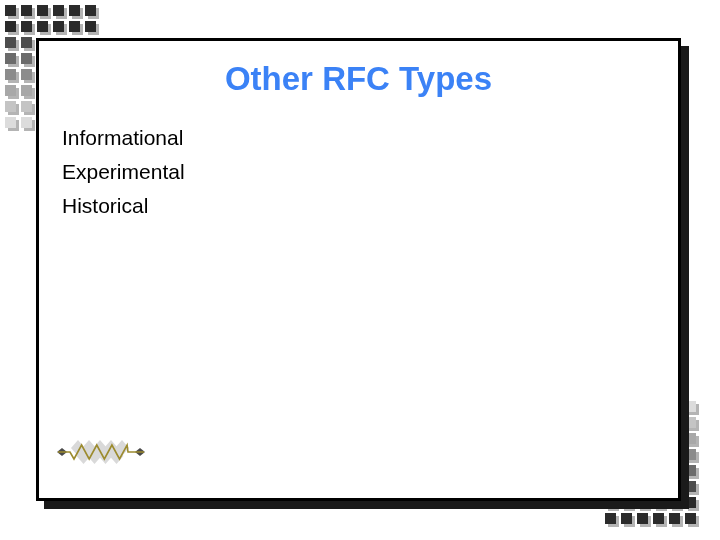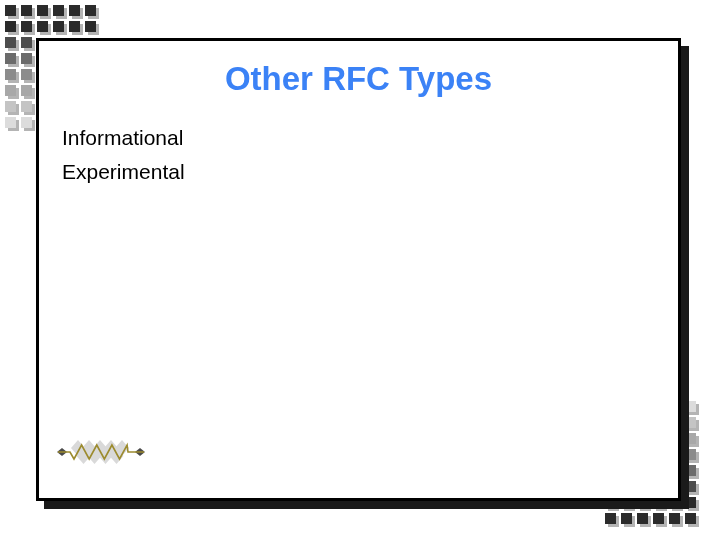--- a/index.html
+++ b/index.html
@@ -330,20 +330,21 @@
 
   <div id="frame-shadow"></div>
 
   <div id="frame">
 
     <div id="title">Other RFC Types</div>
 
     <div id="body-list">
       <div class="body-line">Informational</div>
       <div class="body-line">Experimental</div>
+      <div class="body-line">Historical</div>
     </div>
 
     <div id="ietf-logo">
       <div id="logo-art">
         <svg width="100" height="30" viewBox="0 0 100 30" xmlns="http://www.w3.org/2000/svg">
           <g id="logo-diamonds">
               <polygon points="26,3 33,11 26,19 19,11" fill="#d9d9d9"></polygon>
               <polygon points="37,3 44,11 37,19 30,11" fill="#d9d9d9"></polygon>
               <polygon points="48,3 55,11 48,19 41,11" fill="#d9d9d9"></polygon>
               <polygon points="59,3 66,11 59,19 52,11" fill="#d9d9d9"></polygon>

